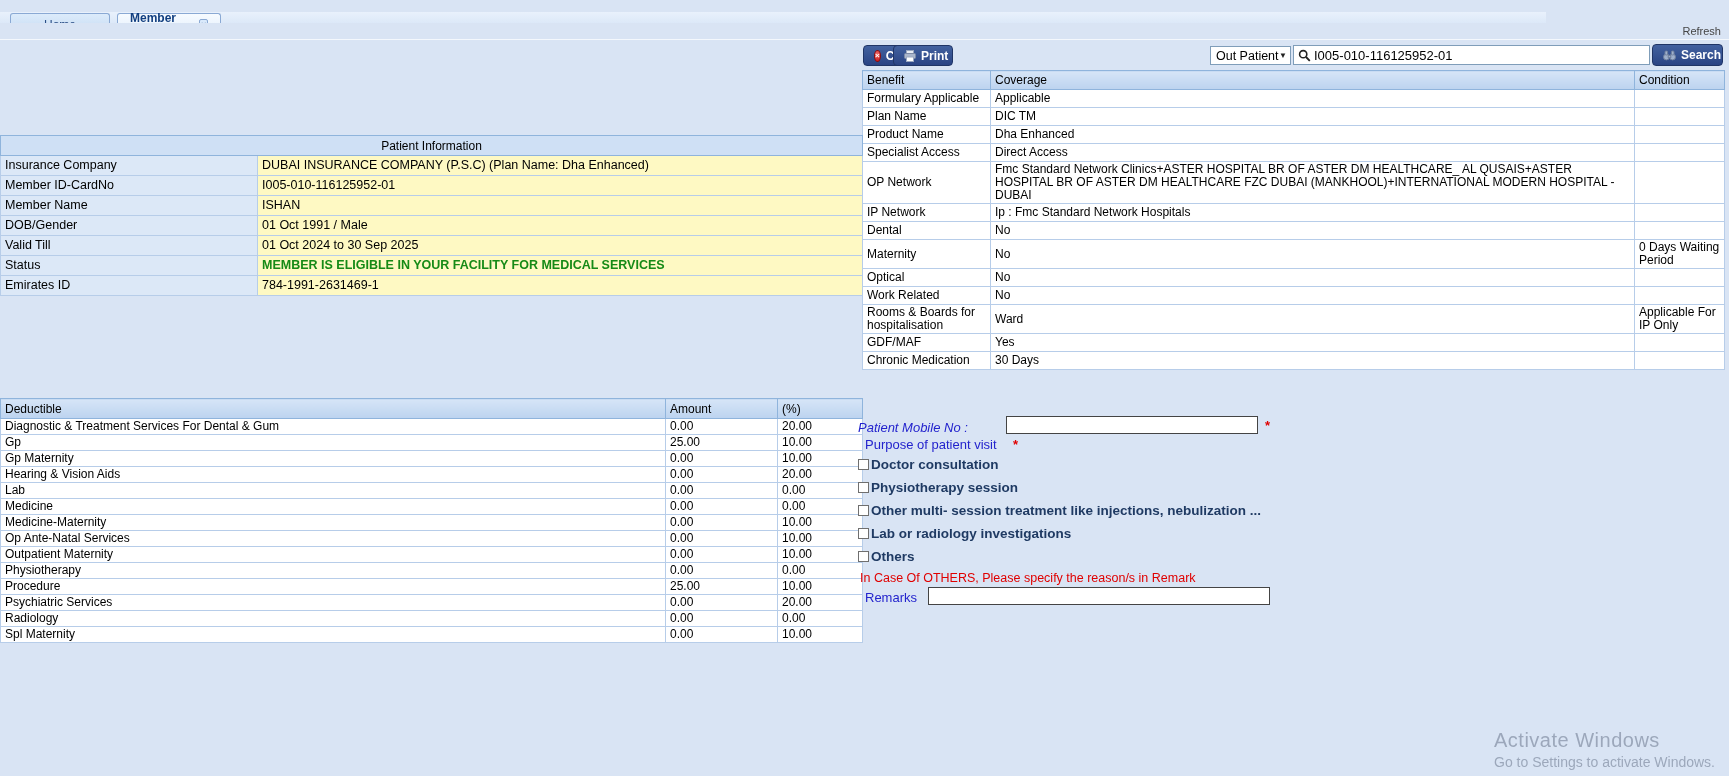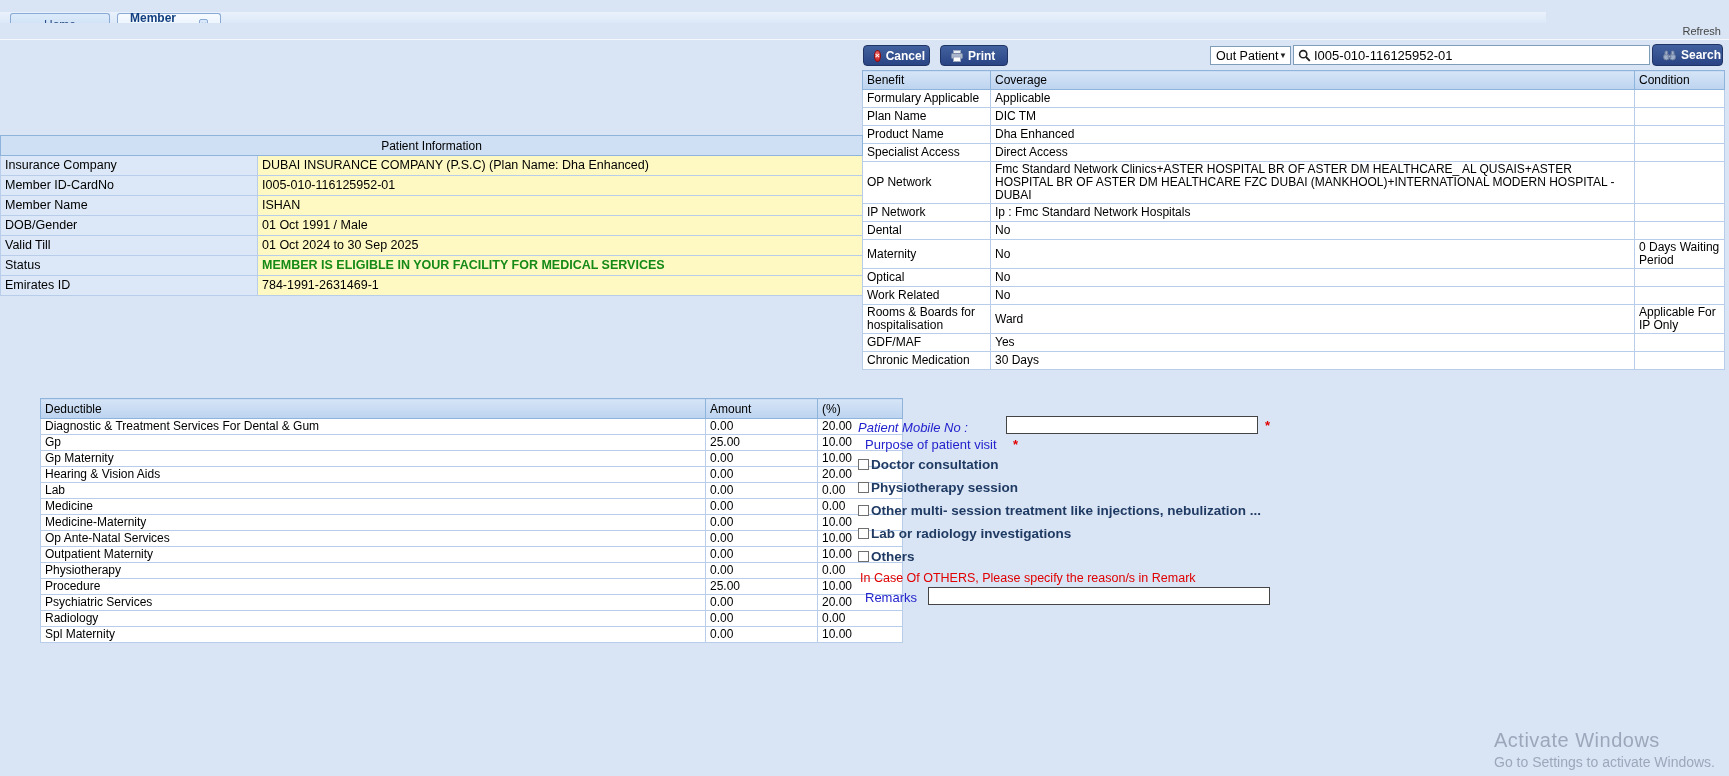--- a/index.html
+++ b/index.html
@@ -45,21 +45,21 @@
   #refreshbar span{ font-size:11px; color:#454545; margin-right:8px; line-height:17px; cursor:pointer; }
   
   .btn{
     position:absolute; top:45px; height:21px;
     background:linear-gradient(#42619f,#2a4484);
     border:1px solid #203566; border-radius:4px;
     color:#fff; font-size:12px; font-weight:bold;
     display:flex; align-items:center; gap:5px; padding:0 10px; cursor:pointer;
   }
   #btn-cancel{ left:863px; width:67px; }
-  #btn-print{ left:940px; width:68px; }
+  #btn-print{ left:893px; width:60px; }
   #btn-search{ left:1652px; top:44px; width:71px; height:22px; }
   .icon-cancel{
     width:12px; height:12px; border-radius:50%;
     background:radial-gradient(circle at 35% 30%,#f26a6a,#c81414);
     border:1px solid #8d0d0d; color:#fff; font-size:8px; line-height:10px;
     text-align:center; font-weight:bold; display:inline-block;
   }
   #pt-select{
     position:absolute; left:1210px; top:46px; width:81px; height:19px;
     background:#fff; border:1px solid #7f9db9;
@@ -89,21 +89,21 @@
   #benefit-table{ position:absolute; left:862px; top:70px; width:862px; }
   #benefit-table td{ height:18px; vertical-align:middle; }
   
   #patient-table{ position:absolute; left:0; top:135px; width:862px; }
   #patient-table th{ text-align:center; background:#cfe0f5; height:20px; }
   #patient-table td{ height:20px; font-size:12.5px; }
   #patient-table td.plabel{ background:#dce8f7; }
   #patient-table td.pvalue{ background:#fef9c3; }
   .status-green{ color:#168a16; font-weight:bold; }
   
-  #deductible-table{ position:absolute; left:0; top:398px; width:862px;margin-left:40px; }
+  #deductible-table{ position:absolute; left:0; top:398px; width:862px; }
   #deductible-table th{ height:20px; }
   #deductible-table td{ height:16px; }
   
   #visit-form{ position:absolute; left:858px; top:412px; width:560px; height:210px; }
   .blue-label{ color:#2323cd; font-size:13px; position:absolute; }
   .req{ color:#e00000; font-weight:bold; font-size:13px; position:absolute; }
   #mobile-input{
     position:absolute; left:148px; top:4px; width:252px; height:18px;
     border:1px solid #444; background:#fff; font-size:13px; padding:0 3px;
   }

